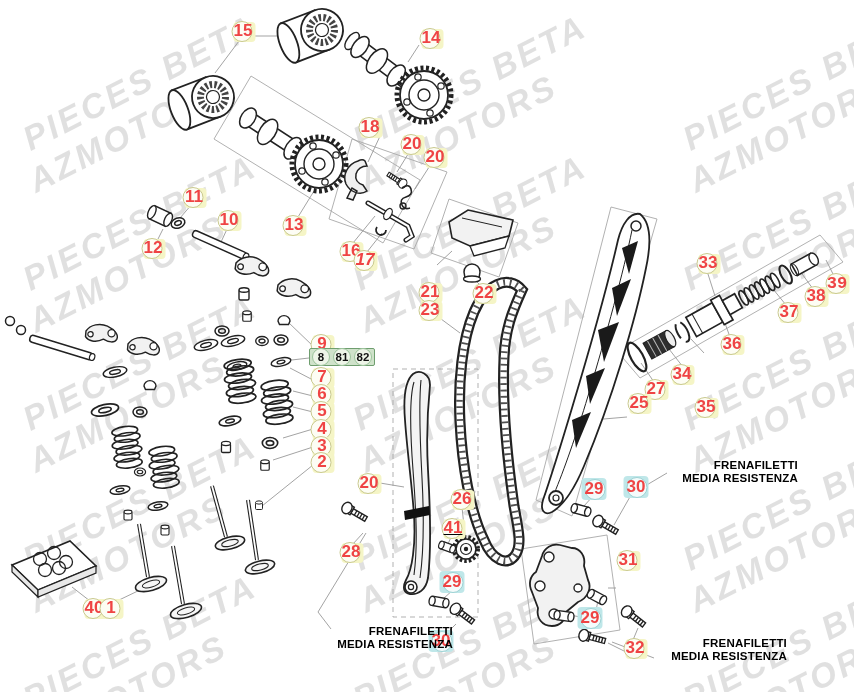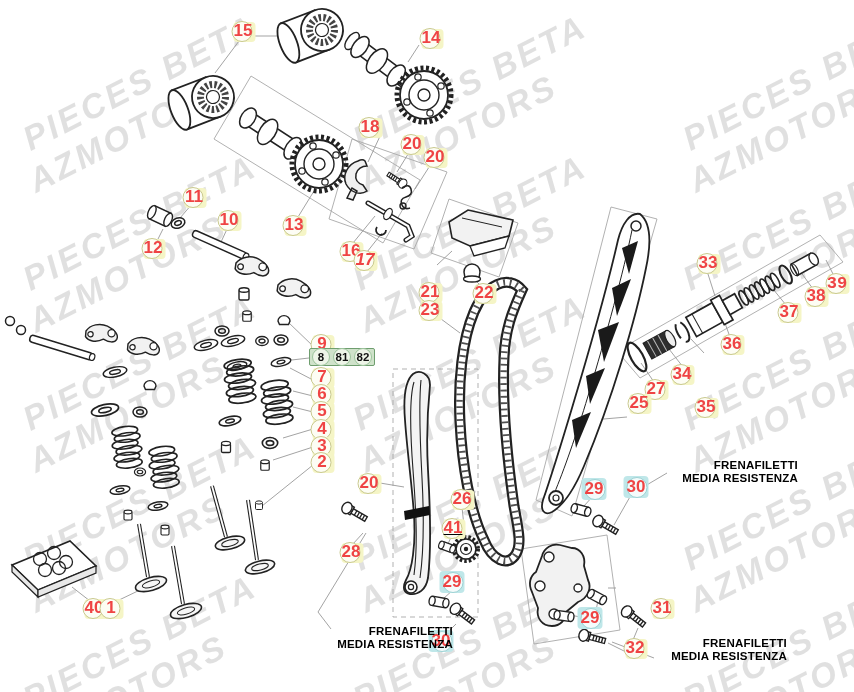--- a/index.html
+++ b/index.html
@@ -649,21 +649,21 @@
       <div class="callout yellow" style="left: 351px; top: 552px;">
         <span class="sq"></span>
         <span class="circ"></span>
         <span class="num">28</span>
       </div>
       <div class="callout cyan" style="left: 452px; top: 582px;">
         <span class="sq"></span>
         <span class="circ"></span>
         <span class="num">29</span>
       </div>
-      <div class="callout yellow" style="left: 628px; top: 608px; margin-left: 34px;">
+      <div class="callout yellow" style="left: 628px; top: 560px;">
         <span class="sq"></span>
         <span class="circ"></span>
         <span class="num">31</span>
       </div>
       <div class="callout yellow" style="left: 94px; top: 608px;">
         <span class="sq"></span>
         <span class="circ"></span>
         <span class="num">40</span>
       </div>
       <div class="callout yellow" style="left: 111px; top: 608px;">

